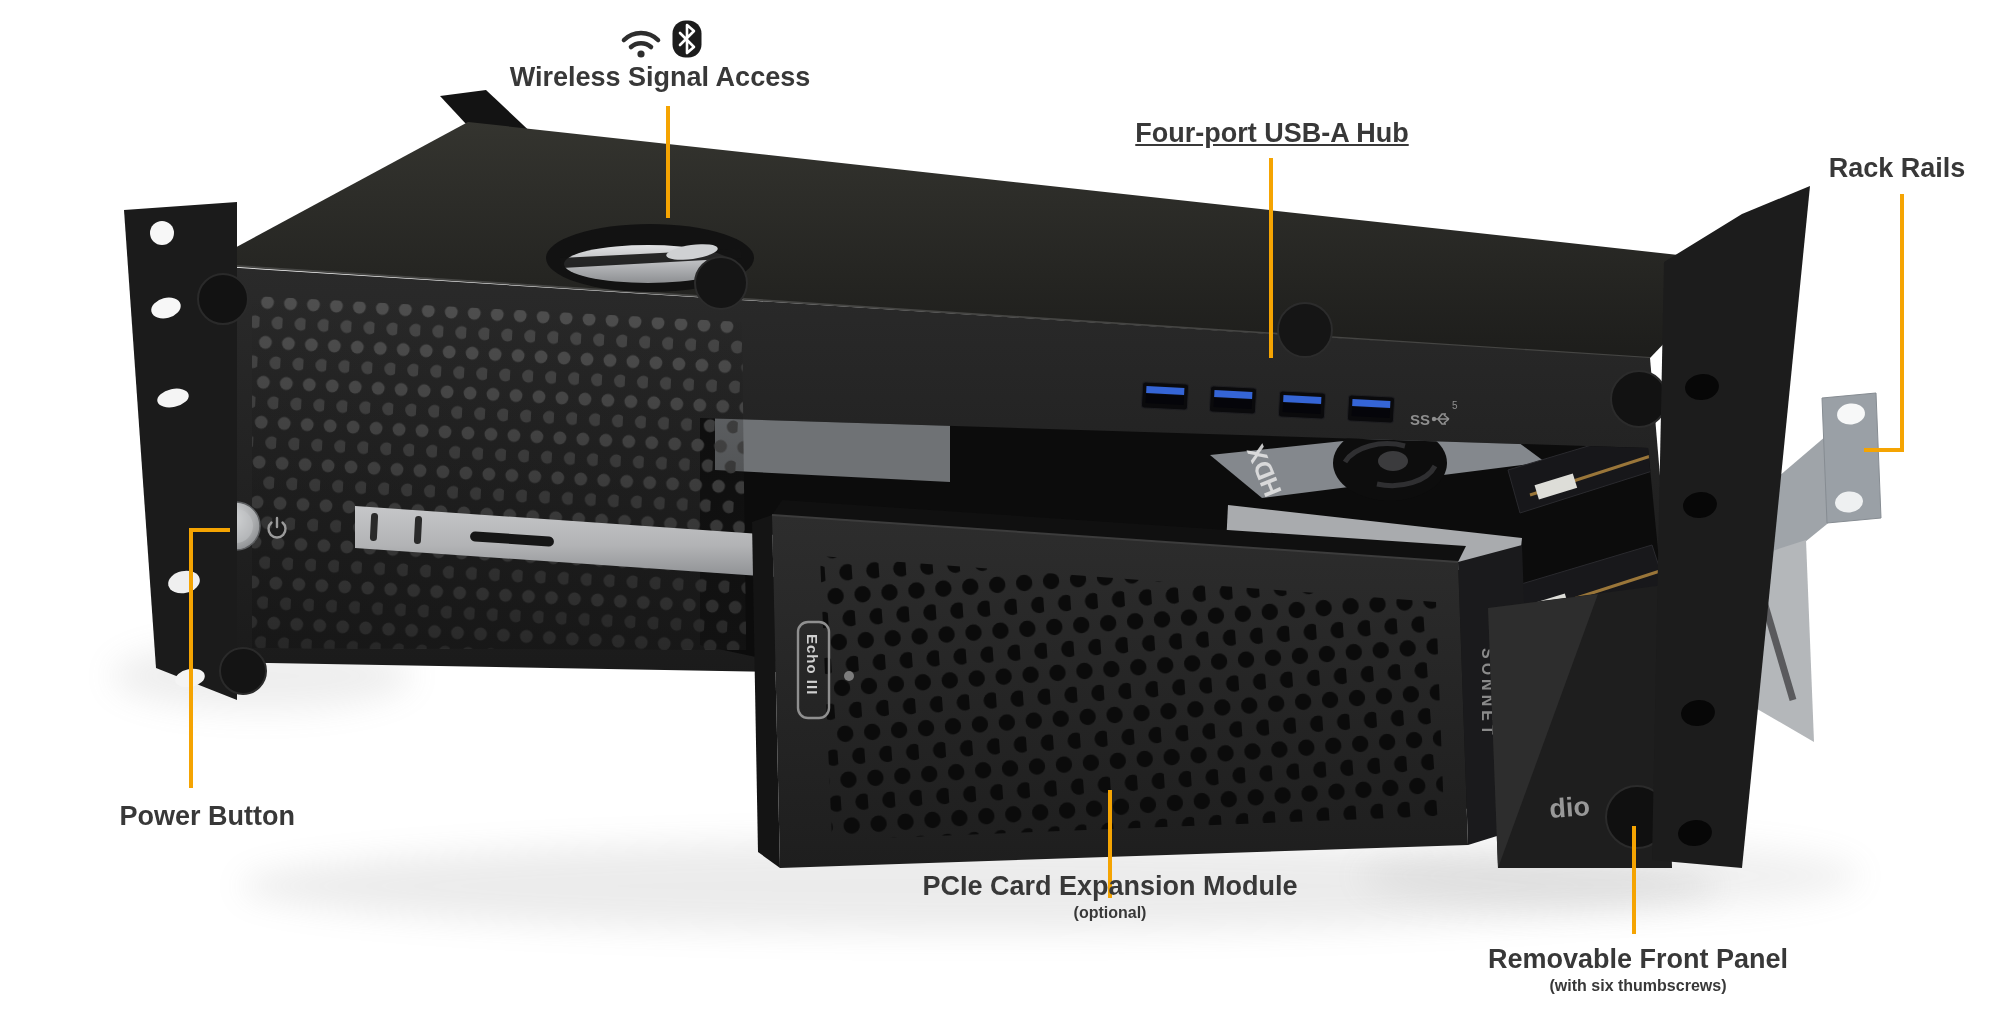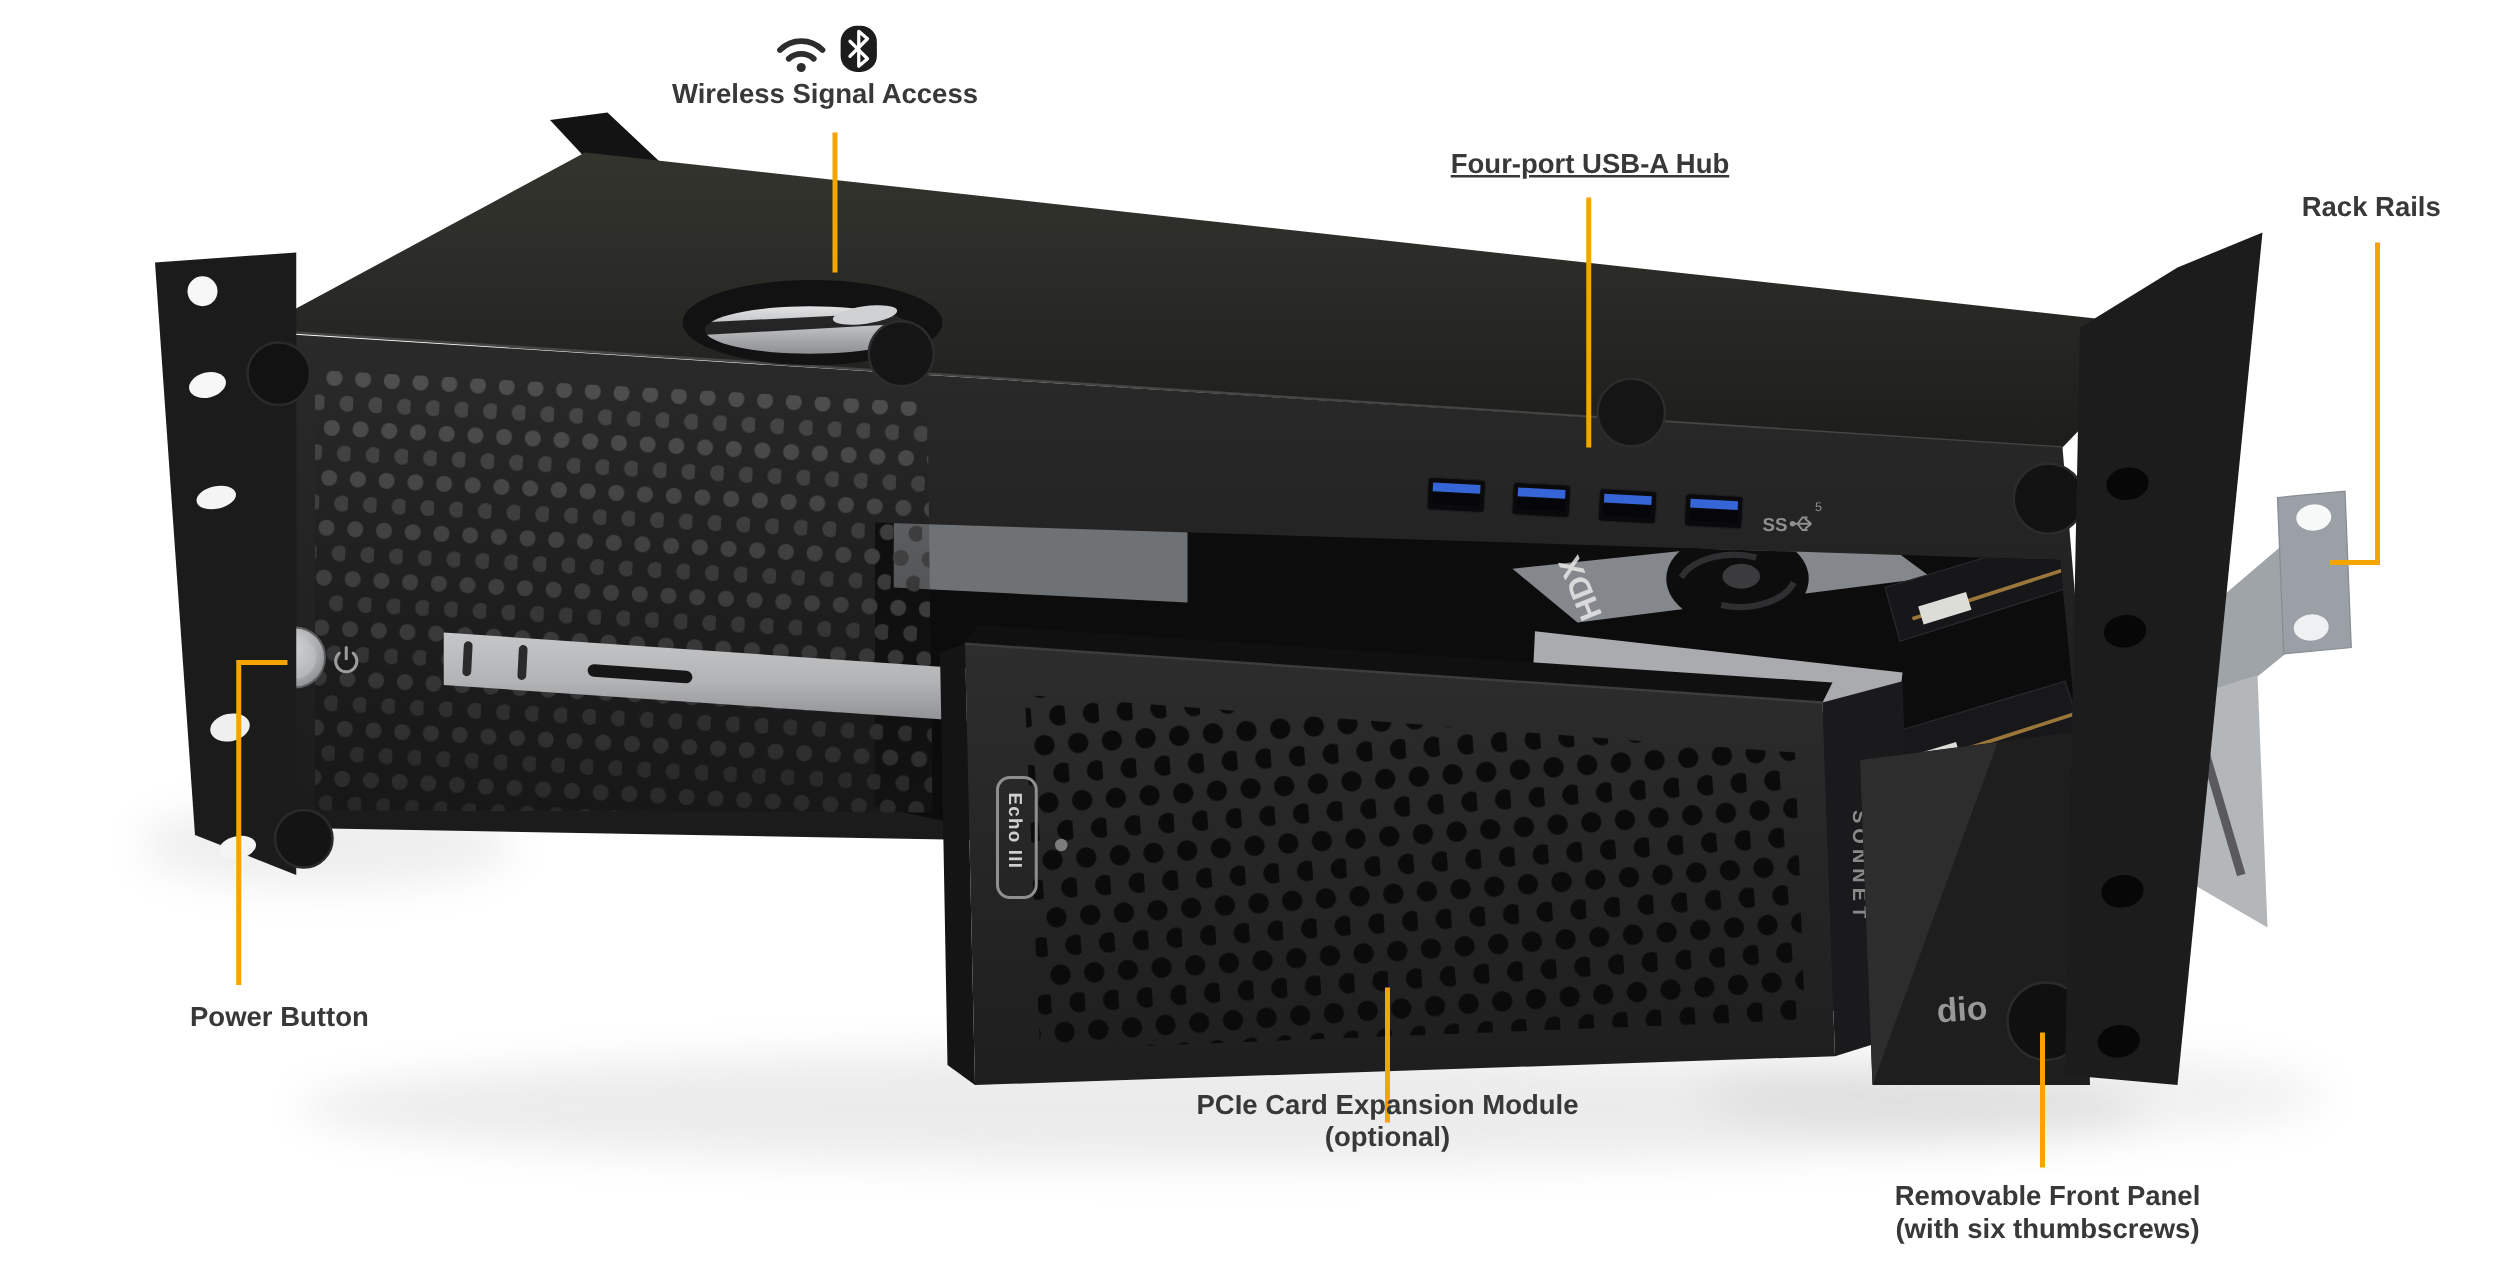--- a/index.html
+++ b/index.html
@@ -1,22 +1,22 @@
 <!DOCTYPE html>
 <html><head>
 <meta charset="utf-8">
 <style>
   html,body{margin:0;padding:0;background:#ffffff;}
   .stage{position:relative;width:2000px;height:1016px;background:#ffffff;overflow:hidden;
          font-family:"Liberation Sans",sans-serif;}
   .art{position:absolute;left:0;top:0;}
   .art text{font-family:"Liberation Sans",sans-serif;}
   .callout{position:absolute;text-align:center;color:#383838;}
-  .co-label{font-size:22px;font-weight:bold;line-height:1.18;}
-  .co-sub{font-size:22px;font-weight:bold;line-height:1.2;}
+  .co-label{font-size:27px;font-weight:bold;line-height:1.18;}
+  .co-sub{font-size:16px;font-weight:bold;line-height:1.2;}
   .icon-row{display:flex;justify-content:center;align-items:flex-end;gap:9px;margin-bottom:4px;}
   .co-wireless{left:460px;top:20px;width:400px;}
   .co-usb{left:1072px;top:118px;width:400px;text-decoration:underline;}
   .co-rack{left:1787px;top:153px;width:220px;}
   .co-power{left:95px;top:801px;width:200px;text-align:right;}
   .co-pcie{left:910px;top:871px;width:400px;}
   .co-panel{left:1438px;top:944px;width:400px;}
 </style>
 </head>
 <body>

